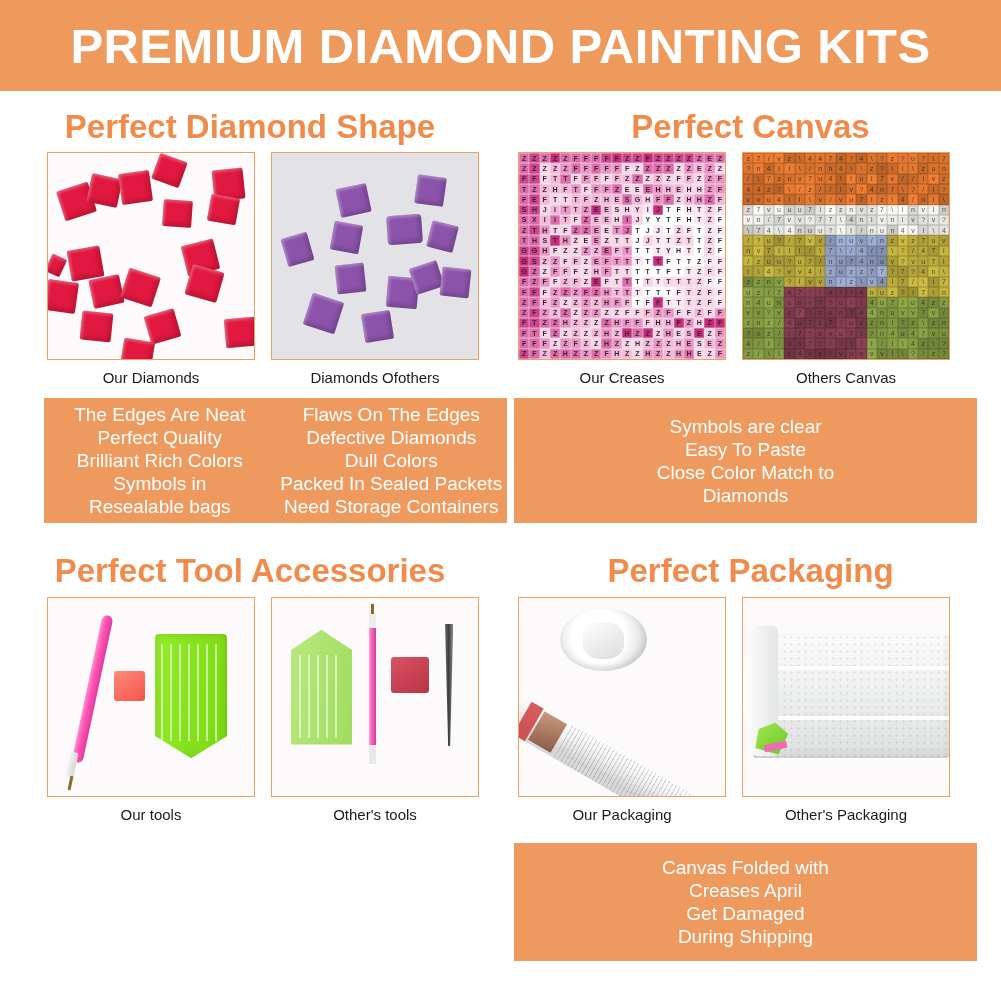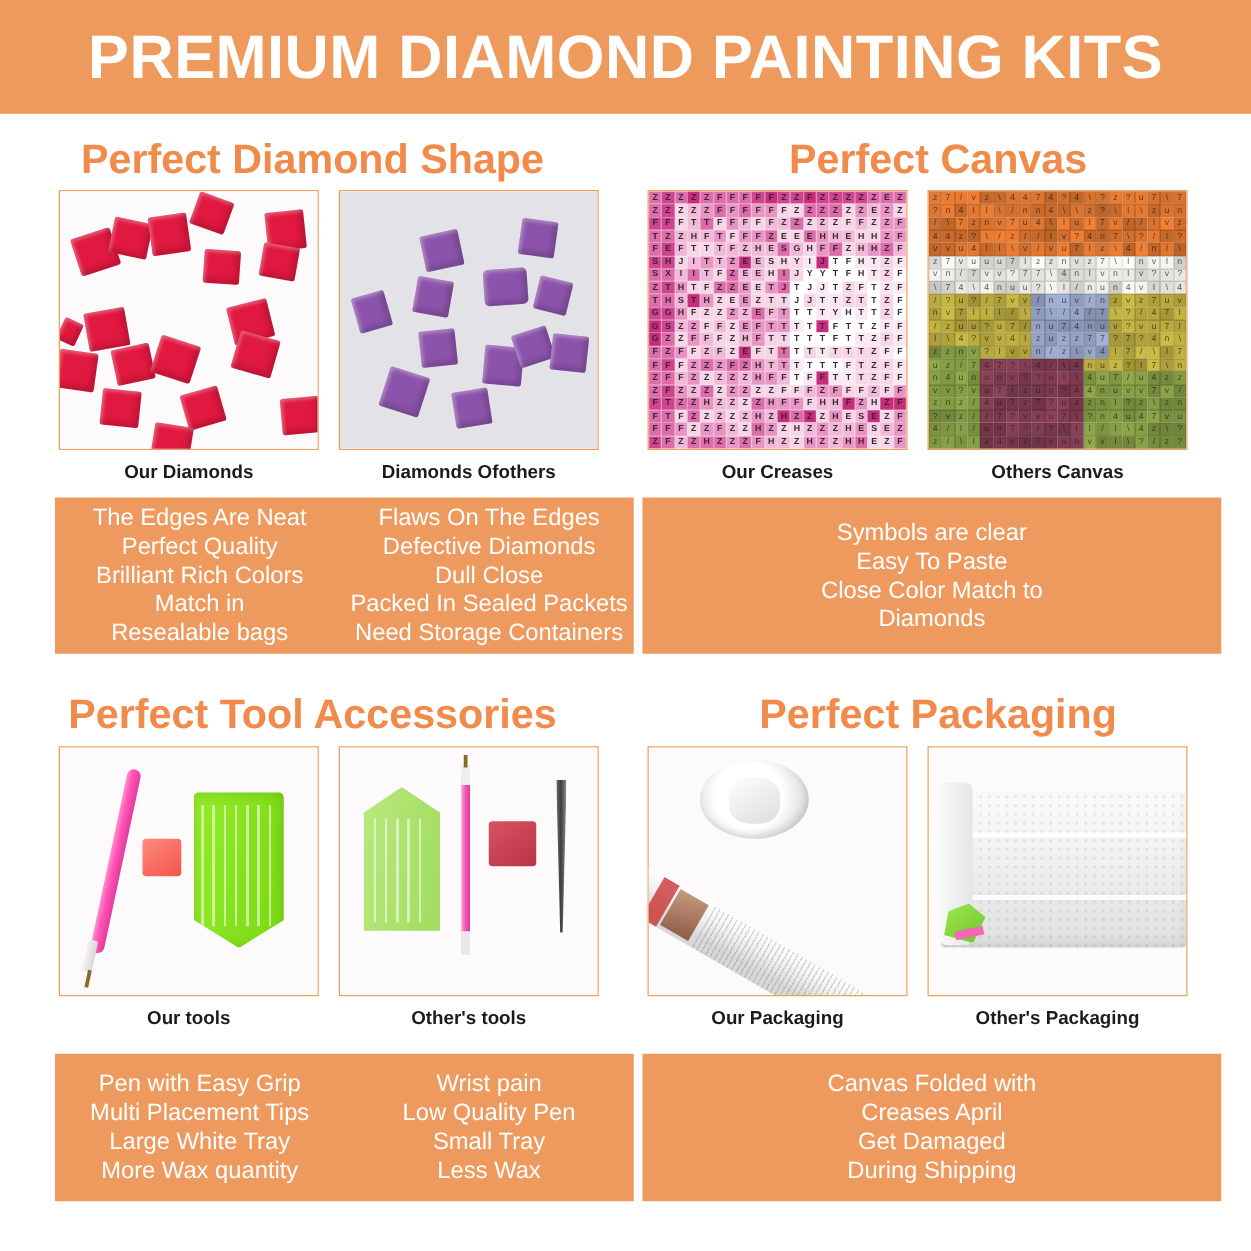--- a/index.html
+++ b/index.html
@@ -48,21 +48,21 @@
     position:absolute;
     border:1px solid #f0a05c;
     background:#fff;
     overflow:hidden;
     box-sizing:border-box;
   }
   .cap{
     position:absolute;
     text-align:center;
     font-size:15px;
-    font-weight:bold;
+    font-weight:normal;
     color:#1b1b1b;
     white-space:nowrap;
   }
 
   
   .factbox{
     position:absolute;
     background:#ee9a5f;
     display:flex;
     box-sizing:border-box;
@@ -998,27 +998,27 @@
   <div class="cap" style="left:47px;top:369px;width:208px;">Our Diamonds</div>
   <div class="cap" style="left:271px;top:369px;width:208px;">Diamonds Ofothers</div>
   <div class="cap" style="left:518px;top:369px;width:208px;">Our Creases</div>
   <div class="cap" style="left:742px;top:369px;width:208px;">Others Canvas</div>
 
   <div class="factbox" style="left:44px;top:398px;width:463px;height:125px;">
     <div class="factcol">
       <div>The Edges Are Neat</div>
       <div>Perfect Quality</div>
       <div>Brilliant Rich Colors</div>
-      <div>Match in</div>
+      <div>Symbols in</div>
       <div>Resealable bags</div>
     </div>
     <div class="factcol">
       <div>Flaws On The Edges</div>
       <div>Defective Diamonds</div>
-      <div>Dull Close</div>
+      <div>Dull Colors</div>
       <div>Packed In Sealed Packets</div>
       <div>Need Storage Containers</div>
     </div>
   </div>
 
   <div class="factbox" style="left:514px;top:398px;width:463px;height:125px;">
     <div class="factcol">
       <div>Symbols are clear</div>
       <div>Easy To Paste</div>
       <div>Close Color Match to</div>
@@ -1077,34 +1077,20 @@
       <div style="position:absolute;left:6%;top:63%;width:16%;height:16%;background:linear-gradient(140deg,#9fe84f,#6cc52a);clip-path:polygon(10% 20%,60% 0,100% 35%,70% 100%,0 80%);"></div>
       <div style="position:absolute;left:10%;top:73%;width:11%;height:3.5%;background:#f368b4;transform:rotate(-12deg);"></div>
     </div>
   </div>
 
   <div class="cap" style="left:47px;top:806px;width:208px;">Our tools</div>
   <div class="cap" style="left:271px;top:806px;width:208px;">Other's tools</div>
   <div class="cap" style="left:518px;top:806px;width:208px;">Our Packaging</div>
   <div class="cap" style="left:742px;top:806px;width:208px;">Other's Packaging</div>
 
-  <div class="factbox" style="left:44px;top:843px;width:463px;height:118px;">
-    <div class="factcol">
-      <div>Pen with Easy Grip</div>
-      <div>Multi Placement Tips</div>
-      <div>Large White Tray</div>
-      <div>More Wax quantity</div>
-    </div>
-    <div class="factcol">
-      <div>Wrist pain</div>
-      <div>Low Quality Pen</div>
-      <div>Small Tray</div>
-      <div>Less Wax</div>
-    </div>
-  </div>
 
   <div class="factbox" style="left:514px;top:843px;width:463px;height:118px;">
     <div class="factcol">
       <div>Canvas Folded with</div>
       <div>Creases April</div>
       <div>Get Damaged</div>
       <div>During Shipping</div>
     </div>
   </div>
 

